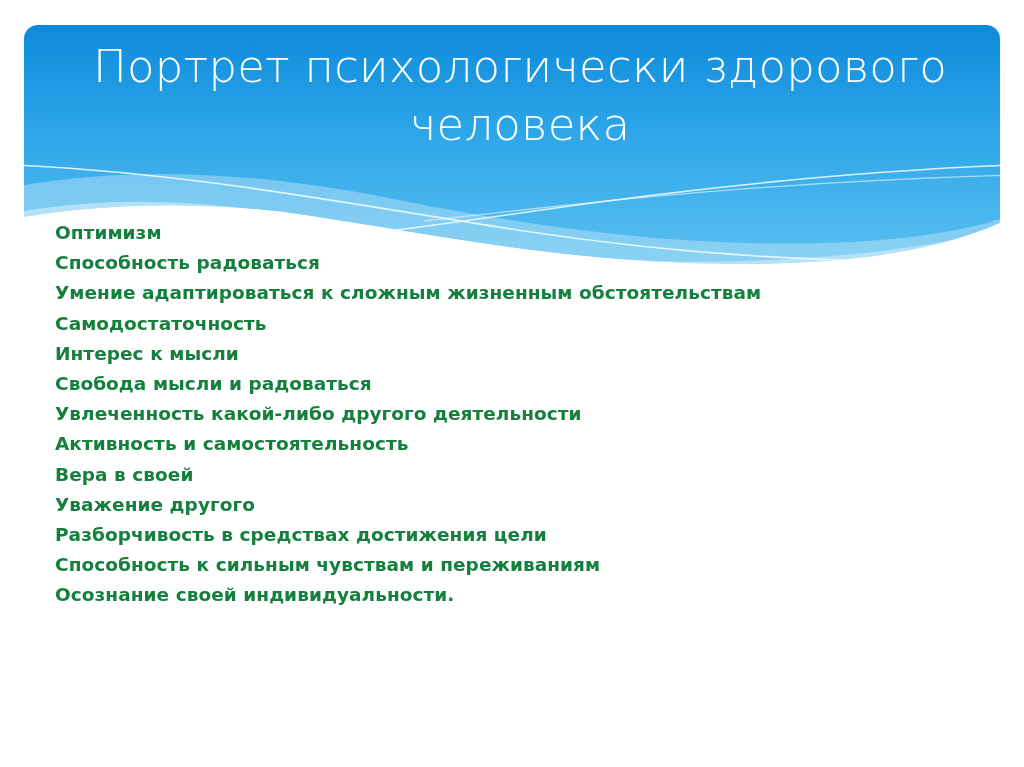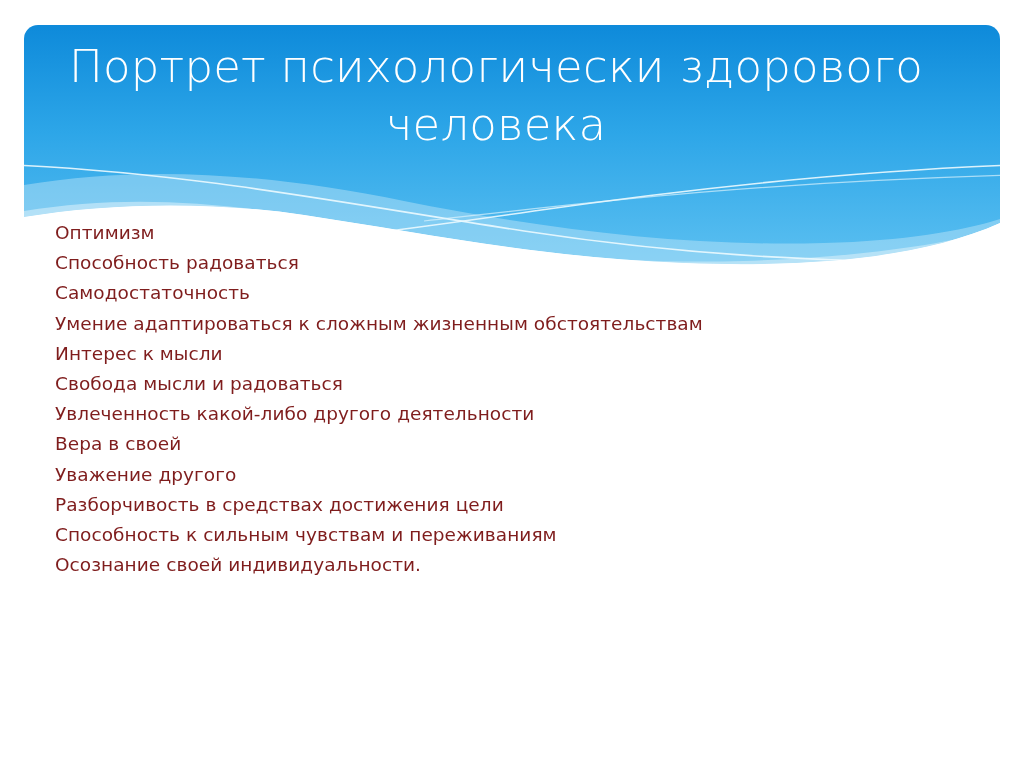--- a/index.html
+++ b/index.html
@@ -36,21 +36,21 @@
   }
   #header-banner svg {
     display: block;
     width: 976px;
     height: 240px;
   }
 
   
   #title-block {
     position: absolute;
-    left: 8px;
+    left: 32px;
     top: 38px;
     width: 976px;
     text-align: center;
     pointer-events: none;
   }
   #slide-title {
     margin: 0;
     font-family: "DejaVu Sans", "Liberation Sans", sans-serif;
     font-weight: 300;
     font-size: 45px;
@@ -67,23 +67,24 @@
     top: 218px;
     width: 930px;
     list-style: none;
     margin: 0;
     padding: 0;
   }
   #body-list li {
     font-family: "DejaVu Sans", "Liberation Sans", sans-serif;
     font-size: 18.5px;
     line-height: 30.2px;
-    color: #7f1d1d;
+    color: #15803d;
     white-space: nowrap;
     letter-spacing: 0.05px;
+    font-weight: bold;
   }
 </style>
 </head>
 <body>
 
 <div id="slide">
 
   <div id="header-banner">
     <svg viewBox="0 0 976 240" preserveAspectRatio="none">
       <defs>
@@ -128,25 +129,26 @@
     </svg>
   </div>
 
   <div id="title-block">
     <h1 id="slide-title">Портрет психологически здорового человека</h1>
   </div>
 
   <ul id="body-list">
     <li>Оптимизм</li>
     <li>Способность радоваться</li>
+    <li>Умение адаптироваться к сложным жизненным обстоятельствам</li>
     <li>Самодостаточность</li>
-    <li>Умение адаптироваться к сложным жизненным обстоятельствам</li>
     <li>Интерес к мысли</li>
     <li>Свобода мысли и радоваться</li>
     <li>Увлеченность какой-либо другого деятельности</li>
+    <li>Активность и самостоятельность</li>
     <li>Вера в своей</li>
     <li>Уважение другого</li>
     <li>Разборчивость в средствах достижения цели</li>
     <li>Способность к сильным чувствам и переживаниям</li>
     <li>Осознание своей индивидуальности.</li>
   </ul>
 
 </div>
 
 </body></html>

